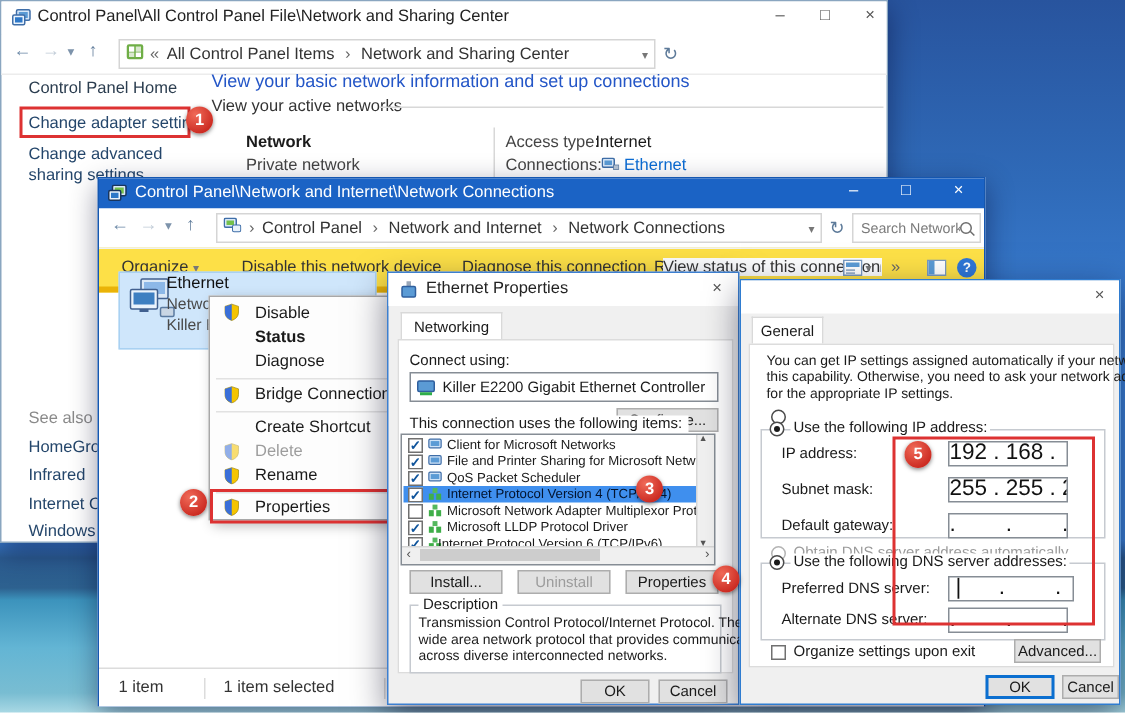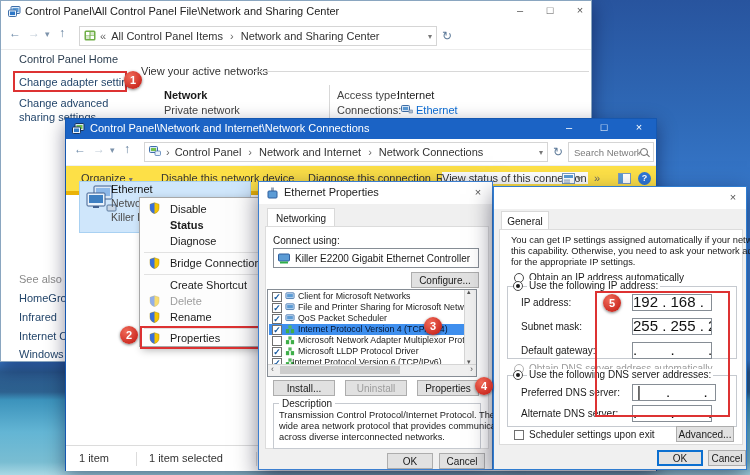--- a/index.html
+++ b/index.html
@@ -96,20 +96,21 @@
 
   <span class="abs nw" style="left:18px;top:52px;color:#2b3d4f">Control Panel Home</span>
   <span class="abs nw" style="left:18px;top:75px;color:#24466b">Change adapter settings</span>
   <span class="abs" style="left:18px;top:95px;width:112px;color:#24466b;line-height:14px">Change advanced sharing settings</span>
   <span class="abs nw" style="left:18px;top:272px;color:#8a8a8a">See also</span>
   <span class="abs nw" style="left:18px;top:291px;color:#24466b">HomeGroup</span>
   <span class="abs nw" style="left:18px;top:310px;color:#24466b">Infrared</span>
   <span class="abs nw" style="left:18px;top:329px;color:#24466b">Internet Options</span>
   <span class="abs nw" style="left:18px;top:347px;color:#24466b">Windows Firewall</span>
 
+  <span class="abs nw" style="left:140px;top:46px;font-size:12px;color:#2456c7">View your basic network information and set up connections</span>
   <span class="abs nw" style="left:140px;top:64px;color:#333">View your active networks</span>
   <div class="hline" style="left:252px;top:70px;width:336px"></div>
   <span class="abs nw" style="left:163px;top:88px;font-weight:bold">Network</span>
   <span class="abs nw" style="left:163px;top:103px;color:#444">Private network</span>
   <div class="vline" style="left:328px;top:84px;height:42px"></div>
   <span class="abs nw" style="left:336px;top:88px;color:#444">Access type:</span>
   <span class="abs nw" style="left:396px;top:88px">Internet</span>
   <span class="abs nw" style="left:336px;top:103px;color:#444">Connections:</span>
   <span class="abs" style="left:400px;top:104px">
     <svg width="12" height="10" viewBox="0 0 12 10">
@@ -267,20 +268,21 @@
 
   <span class="lbl10" style="left:14px;top:53px">Connect using:</span>
   <div class="abs" style="left:14px;top:66px;width:206px;height:20px;background:#fff;border:1px solid #868d95;box-sizing:border-box">
     <span class="abs" style="left:4px;top:4px"><svg width="12" height="11" viewBox="0 0 12 11">
           <rect x="0.5" y="1" width="11" height="7" rx="1" fill="#5b9bd5" stroke="#2f5f9e"></rect>
           <rect x="2" y="8.5" width="8" height="2" fill="#2fae4a"></rect>
         </svg></span>
     <span class="lbl10 nw" style="left:21px;top:4px">Killer E2200 Gigabit Ethernet Controller</span>
   </div>
   <div class="btn" style="left:152px;top:90px;width:68px;height:16px;line-height:15px">Configure...</div>
+  <span class="lbl10" style="left:14px;top:95px;background:#fff;padding-right:4px">This connection uses the following items:</span>
 
   <div class="abs" style="left:8px;top:107px;width:210px;height:88px;background:#fff;border:1px solid #868d95;box-sizing:border-box">
     <div class="lrow" style="top:1px">
       <span class="chk" style="left:3px;top:0.5px">✓</span>
       <span class="abs" style="left:16px;top:1px"><svg width="10" height="9" viewBox="0 0 12 11">
             <rect x="1" y="1" width="10" height="7" rx="1" fill="#cfe3f7" stroke="#3f6ea8"></rect>
             <rect x="2.5" y="2.5" width="7" height="4" fill="#5b9bd5"></rect>
           </svg></span>
       <span class="abs" style="left:29px">Client for Microsoft Networks</span>
     </div>
@@ -372,21 +374,20 @@
     <span class="abs ctl" style="left:226px;top:4px">×</span>
   </div>
   <div class="tab" style="left:7px;top:24px;width:46px;height:19px;line-height:19px"><span>General</span></div>
   <div class="tpage" style="left:5px;top:42px;width:242px;height:214px"></div>
 
   <span class="lbl95" style="left:17px;top:48px">You can get IP settings assigned automatically if your network supports</span>
   <span class="lbl95" style="left:17px;top:59px">this capability. Otherwise, you need to ask your network administrator</span>
   <span class="lbl95" style="left:17px;top:70px">for the appropriate IP settings.</span>
 
   <span class="radio" style="left:20px;top:86px"></span>
-  <span class="lbl10" style="left:35px;top:85px">Obtain an IP address automatically</span>
 
   <div class="gb" style="left:13px;top:99px;width:228px;height:71px"></div>
   <span class="radio on" style="left:19px;top:94px;background:#fff"></span>
   <span class="lbl10" style="left:33px;top:93px;background:#fff;padding:0 2px">Use the following IP address:</span>
 
   <span class="lbl10" style="left:27px;top:110px">IP address:</span>
   <div class="fld" style="left:138px;top:107px;width:78px;height:15px;line-height:14px">192 . 168 .  1  .  4</div>
   <span class="lbl10" style="left:27px;top:134px">Subnet mask:</span>
   <div class="fld" style="left:138px;top:131px;width:78px;height:15px;line-height:14px">255 . 255 . 255 .  0</div>
   <span class="lbl10" style="left:27px;top:158px">Default gateway:</span>
@@ -398,21 +399,21 @@
   <div class="gb" style="left:13px;top:188px;width:228px;height:50px"></div>
   <span class="radio on" style="left:19px;top:183px;background:#fff"></span>
   <span class="lbl10" style="left:33px;top:182px;background:#fff;padding:0 2px">Use the following DNS server addresses:</span>
 
   <span class="lbl10" style="left:27px;top:200px">Preferred DNS server:</span>
   <div class="fld" style="left:138px;top:197px;width:78px;height:15px;line-height:14px;text-align:left;padding-left:4px">|      .        .        .</div>
   <span class="lbl10" style="left:27px;top:221px">Alternate DNS server:</span>
   <div class="fld" style="left:138px;top:218px;width:78px;height:15px;line-height:14px">.        .        .</div>
 
   <span class="chk" style="left:20px;top:243px"></span>
-  <span class="lbl10" style="left:35px;top:242px">Scheduler settings upon exit</span>
+  <span class="lbl10" style="left:35px;top:242px">Organize settings upon exit</span>
   <div class="btn" style="left:182px;top:239px;width:58px;height:16px;line-height:15px">Advanced...</div>
 
   <div class="btn" style="left:163px;top:263px;width:46px;height:16px;line-height:13px;border:2px solid #0b6fd0">OK</div>
   <div class="btn" style="left:214px;top:263px;width:38px;height:16px;line-height:15px">Cancel</div>
 </div>
 
 <div class="rbox" style="left:595px;top:291px;width:131px;height:122px"></div>
 <div class="nbad" style="left:603px;top:294px">5</div>
 
 </body></html>

